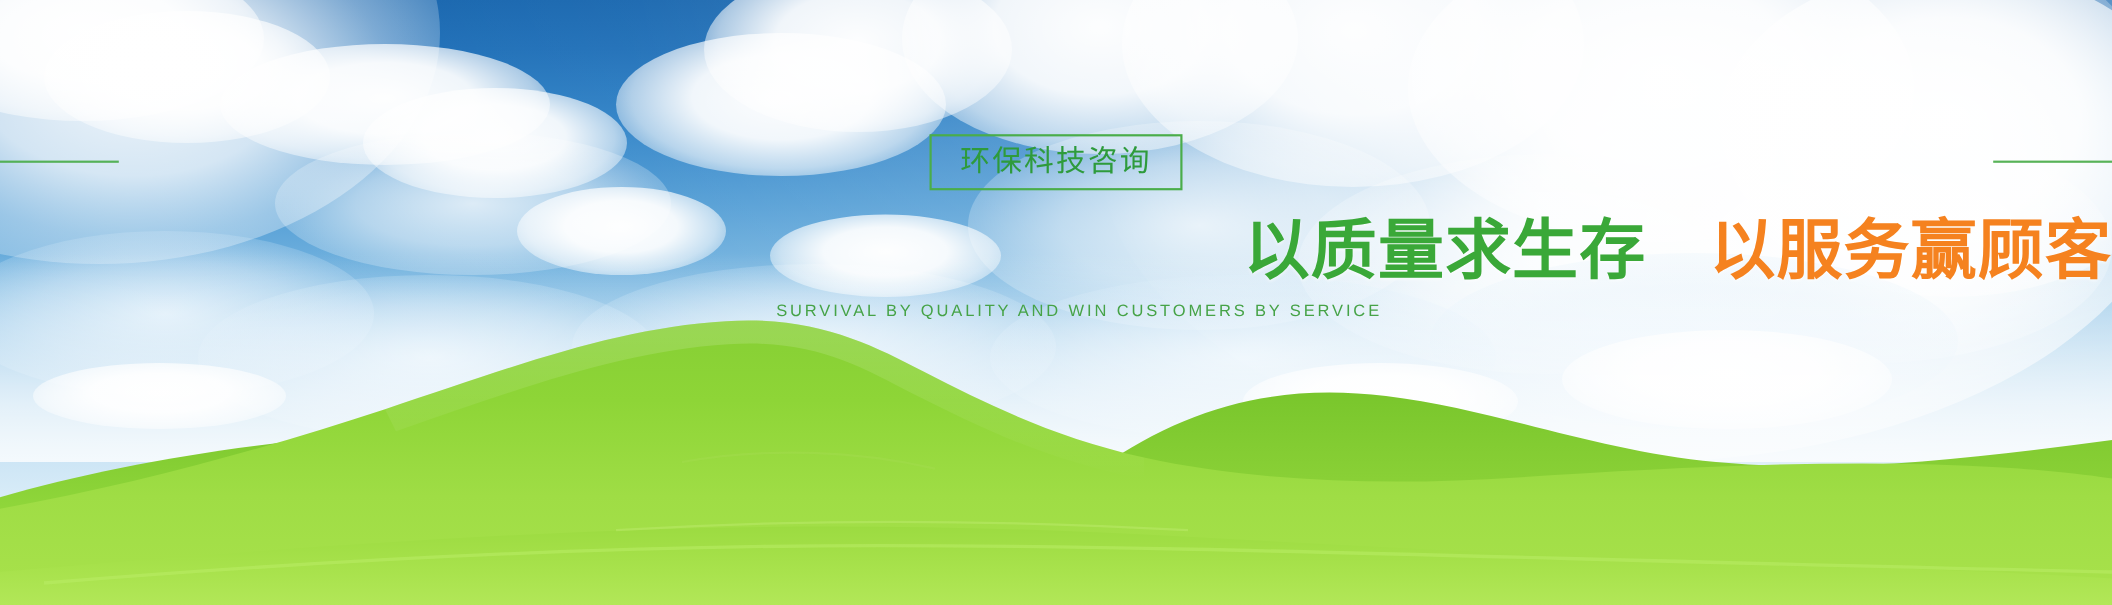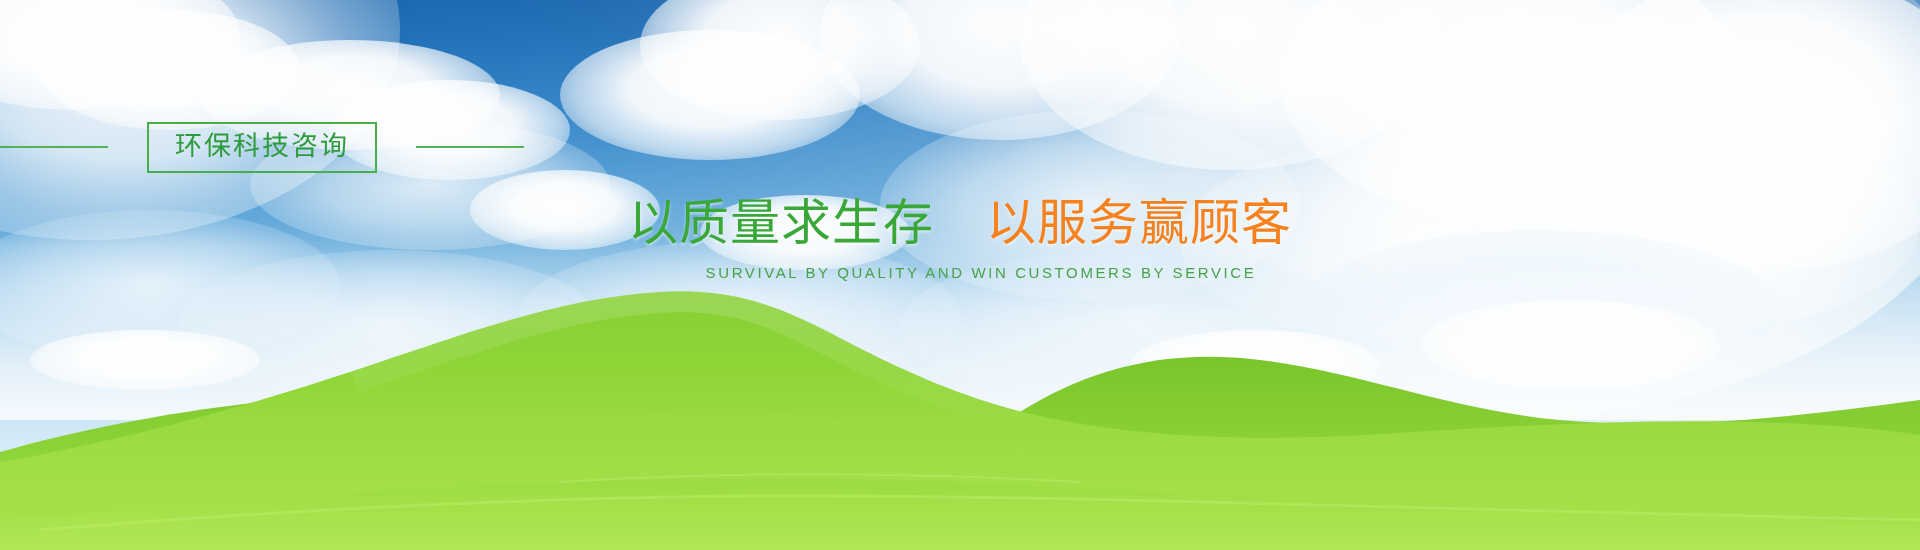--- a/index.html
+++ b/index.html
@@ -120,22 +120,22 @@
     position: absolute;
     left: 0; right: 0;
     top: 118px;
     text-align: center;
     z-index: 20;
   }
 
   .kicker-row {
     display: flex;
     align-items: center;
-    justify-content: flex-start;
-    gap: 39px;
+    justify-content: space-between;
+    gap: 20px;
     height: 58px;
   }
   .rule {
     width: 108px;
     height: 2px;
     background: #4aad4a;
     opacity: 0.92;
   }
   .kicker-box {
     border: 2px solid #4aad4a;
@@ -147,23 +147,24 @@
     color: #2e9b3c;
     letter-spacing: 2px;
     font-weight: 400;
     white-space: nowrap;
   }
 
   .headline {
     margin-top: 22px;
     line-height: 1;
     white-space: nowrap;
-    font-weight: normal;
-    font-size: 50px;
+    font-weight: bold;
+    font-size: 60px;
     letter-spacing: 1px;
+    text-align: right;
   }
   .headline .green {
     color: #3aa838;
     text-shadow: 0 2px 3px rgba(255,255,255,0.55);
   }
   .headline .gap { display: inline-block; width: 22px; }
   .headline .orange {
     color: #f5821f;
     text-shadow: 0 2px 3px rgba(255,255,255,0.55);
   }

